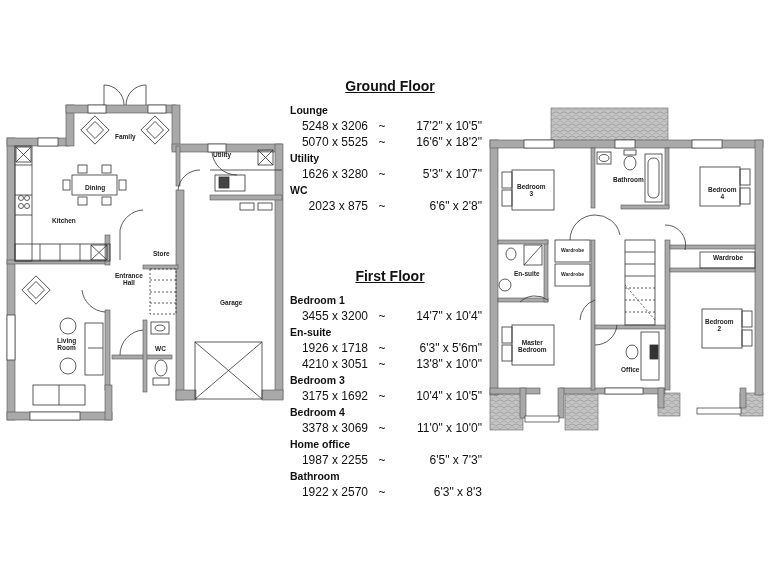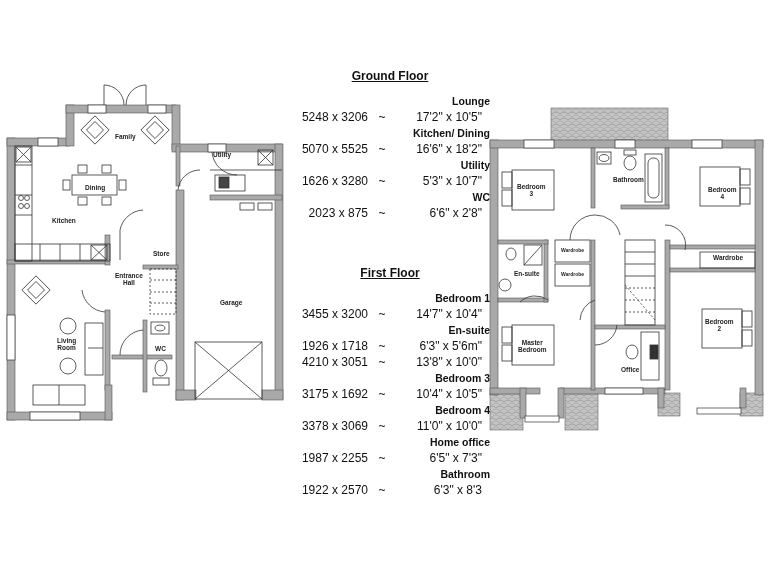--- a/index.html
+++ b/index.html
@@ -2,22 +2,22 @@
 <html><head>
 <meta charset="utf-8">
 <style>
   html,body{margin:0;padding:0;background:#ffffff;}
   body{width:768px;height:576px;position:relative;overflow:hidden;font-family:"Liberation Sans",sans-serif;}
   svg{position:absolute;left:0;top:0;}
   .lbl{position:absolute;font-family:"Liberation Sans",sans-serif;color:#222;font-weight:bold;text-align:center;white-space:nowrap;line-height:1.1;}
   .tiny{font-size:6.5px;}
   .small{font-size:5px;}
   .sched{position:absolute;left:290px;top:62px;width:200px;font-family:"Liberation Sans",sans-serif;color:#111;}
-  .sched .floor-title{text-align:center;font-weight:bold;font-size:12px;text-decoration:underline;margin-top:7px;margin-bottom:12px;height:12px;}
-  .sched .room-name{text-align:right;font-weight:bold;font-size:10.5px;height:16px;line-height:16px;}
+  .sched .floor-title{text-align:center;font-weight:bold;font-size:14px;text-decoration:underline;margin-top:16px;margin-bottom:12px;height:12px;}
+  .sched .room-name{text-align:left;font-weight:bold;font-size:10.5px;height:16px;line-height:16px;}
   .sched .room-dims{display:flex;font-size:12px;height:16px;line-height:16px;align-items:center;}
   .sched .room-dims .mm{width:78px;text-align:right;}
   .sched .room-dims .tilde{width:28px;text-align:center;}
   .sched .room-dims .imp{flex:1;text-align:right;padding-right:8px;}
   .sched .spacer{height:38px;}
 </style>
 </head>
 <body>
 
 <svg width="290" height="576" viewBox="0 0 290 576">
@@ -172,21 +172,20 @@
   <div class="floor-title">Ground Floor</div>
   <div>
     <div class="room-name">Lounge</div>
     <div class="room-dims">
         <span class="mm">5248 x 3206</span>
         <span class="tilde">~</span>
         <span class="imp">17'2" x 10'5"</span>
       </div>
   </div>
   <div>
-    <div class="room-name">Kitchen/ Dining</div>
     <div class="room-dims">
         <span class="mm">5070 x 5525</span>
         <span class="tilde">~</span>
         <span class="imp">16'6" x 18'2"</span>
       </div>
   </div>
   <div>
     <div class="room-name">Utility</div>
     <div class="room-dims">
         <span class="mm">1626 x 3280</span>

